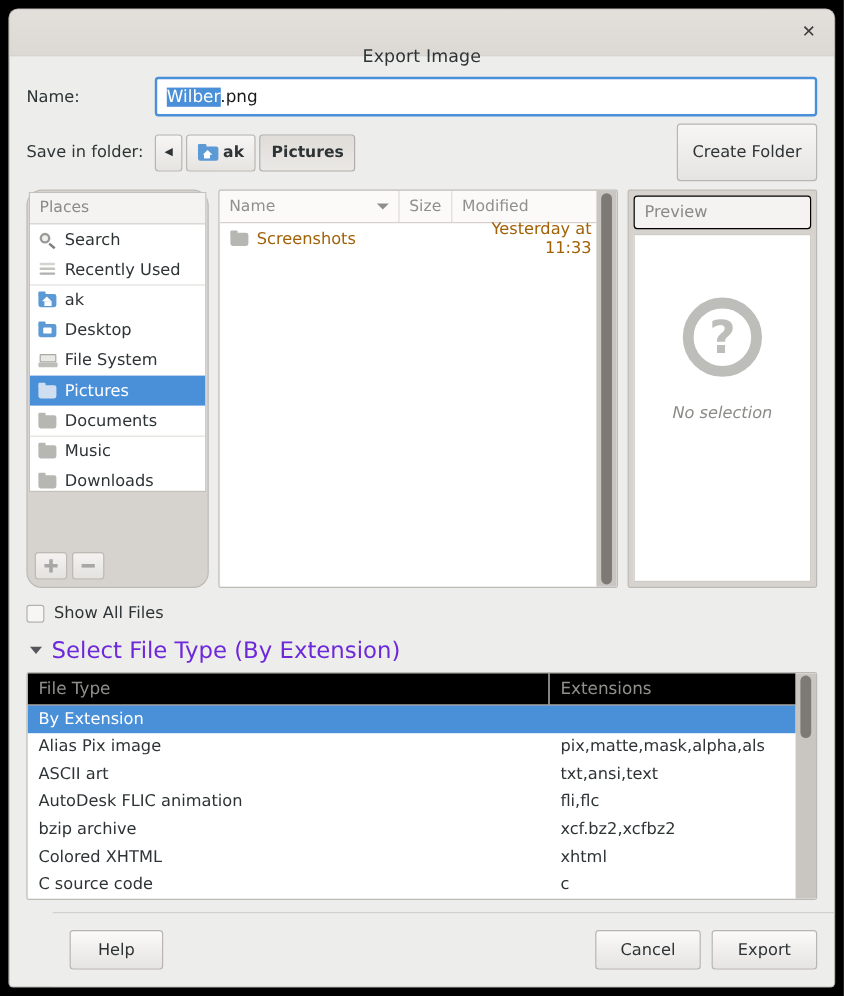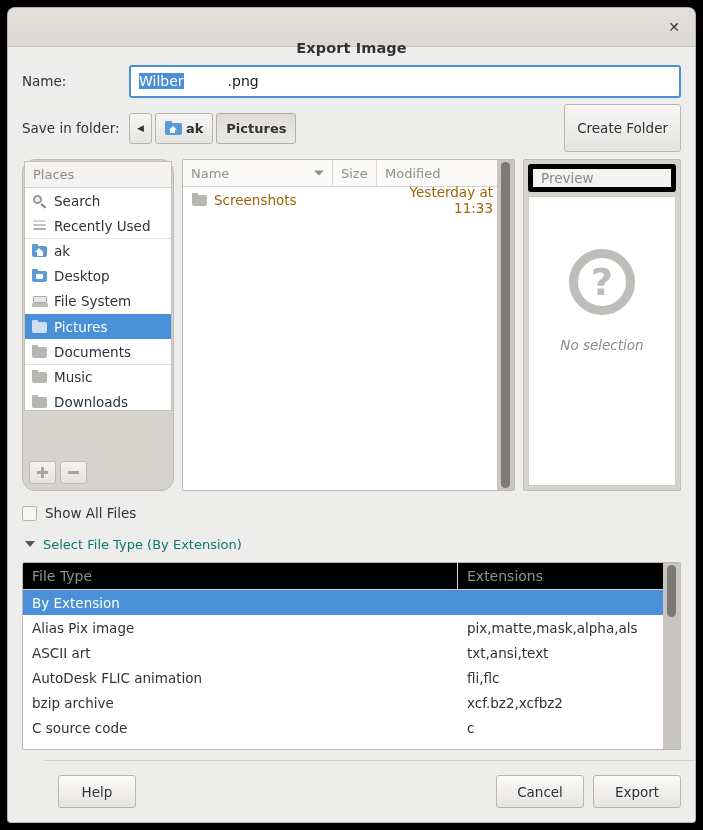--- a/index.html
+++ b/index.html
@@ -29,21 +29,21 @@
     background: linear-gradient(to bottom, #e3e0dc 0%, #dcd9d5 100%);
     border-bottom: 1px solid #c8c5c1;
     border-radius: 6px 6px 0 0;
     position: relative;
     display: flex;
     align-items: center;
     justify-content: center;
   }
   #title-text {
     font-size: 14.5px;
-    font-weight: bold;
+    font-weight: normal;
     color: #2e3436;
     letter-spacing: .1px;
     margin-top: 42px;
   }
   #close-btn {
     position: absolute;
     right: 10px; top: 50%;
     transform: translateY(-50%);
     width: 22px; height: 22px;
     display: flex; align-items: center; justify-content: center;
@@ -78,21 +78,20 @@
     height: 33px;
     background: #ffffff;
     border: 2px solid #4a90d9;
     border-radius: 3px;
     display: flex;
     align-items: center;
     padding: 0 8px;
     font-size: 14px;
     color: #1a1a1a;
     cursor: text;
-    gap: 44px;
   }
   .sel-text {
     background: #4a90d9;
     color: #ffffff;
   }
 
   
   .folder-row {
     display: flex; align-items: center;
     height: 32px;
@@ -371,21 +370,21 @@
     width: 158px; flex: 0 0 158px;
     background: #d6d3cf;
     border: 1px solid #bdbab6;
     border-radius: 2px;
     padding: 4px;
     display: flex; flex-direction: column;
   }
   #preview-head {
     height: 28px; flex: 0 0 28px;
     background: #f4f3f1;
-    border: 5px solid #000000;
+    border: 1px solid #000000;
     border-radius: 3px;
     display: flex; align-items: center;
     padding: 0 8px;
     font-size: 13.5px;
     color: #8a8a86;
   }
   #preview-body {
     flex: 1 1 auto;
     margin-top: 4px;
     background: #ffffff;
@@ -434,21 +433,21 @@
     cursor: pointer;
   }
   .tri-down {
     width: 0; height: 0;
     border-left: 5px solid transparent;
     border-right: 5px solid transparent;
     border-top: 6px solid #55565a;
     margin-right: 8px;
     margin-left: 3px;
   }
-  #expander-row span { font-size: 13px; color: #0f766e; }
+  #expander-row span { font-size: 19px; color: #6d28d9; }
 
   
   #ft-wrap {
     margin-top: 8px;
     flex: 1 1 auto;
     min-height: 0;
     background: #ffffff;
     border: 1px solid #bdbab6;
     border-radius: 2px;
     display: flex;
@@ -710,20 +709,24 @@
         </div>
         <div class="ft-row">
           <span class="c1">AutoDesk FLIC animation</span>
           <span class="c2">fli,flc</span>
         </div>
         <div class="ft-row">
           <span class="c1">bzip archive</span>
           <span class="c2">xcf.bz2,xcfbz2</span>
         </div>
         <div class="ft-row">
+          <span class="c1">Colored XHTML</span>
+          <span class="c2">xhtml</span>
+        </div>
+        <div class="ft-row">
           <span class="c1">C source code</span>
           <span class="c2">c</span>
         </div>
       </div>
       <div class="vscroll">
         <div class="vthumb" style="height:52px"></div>
       </div>
     </div>
   </div>
 

